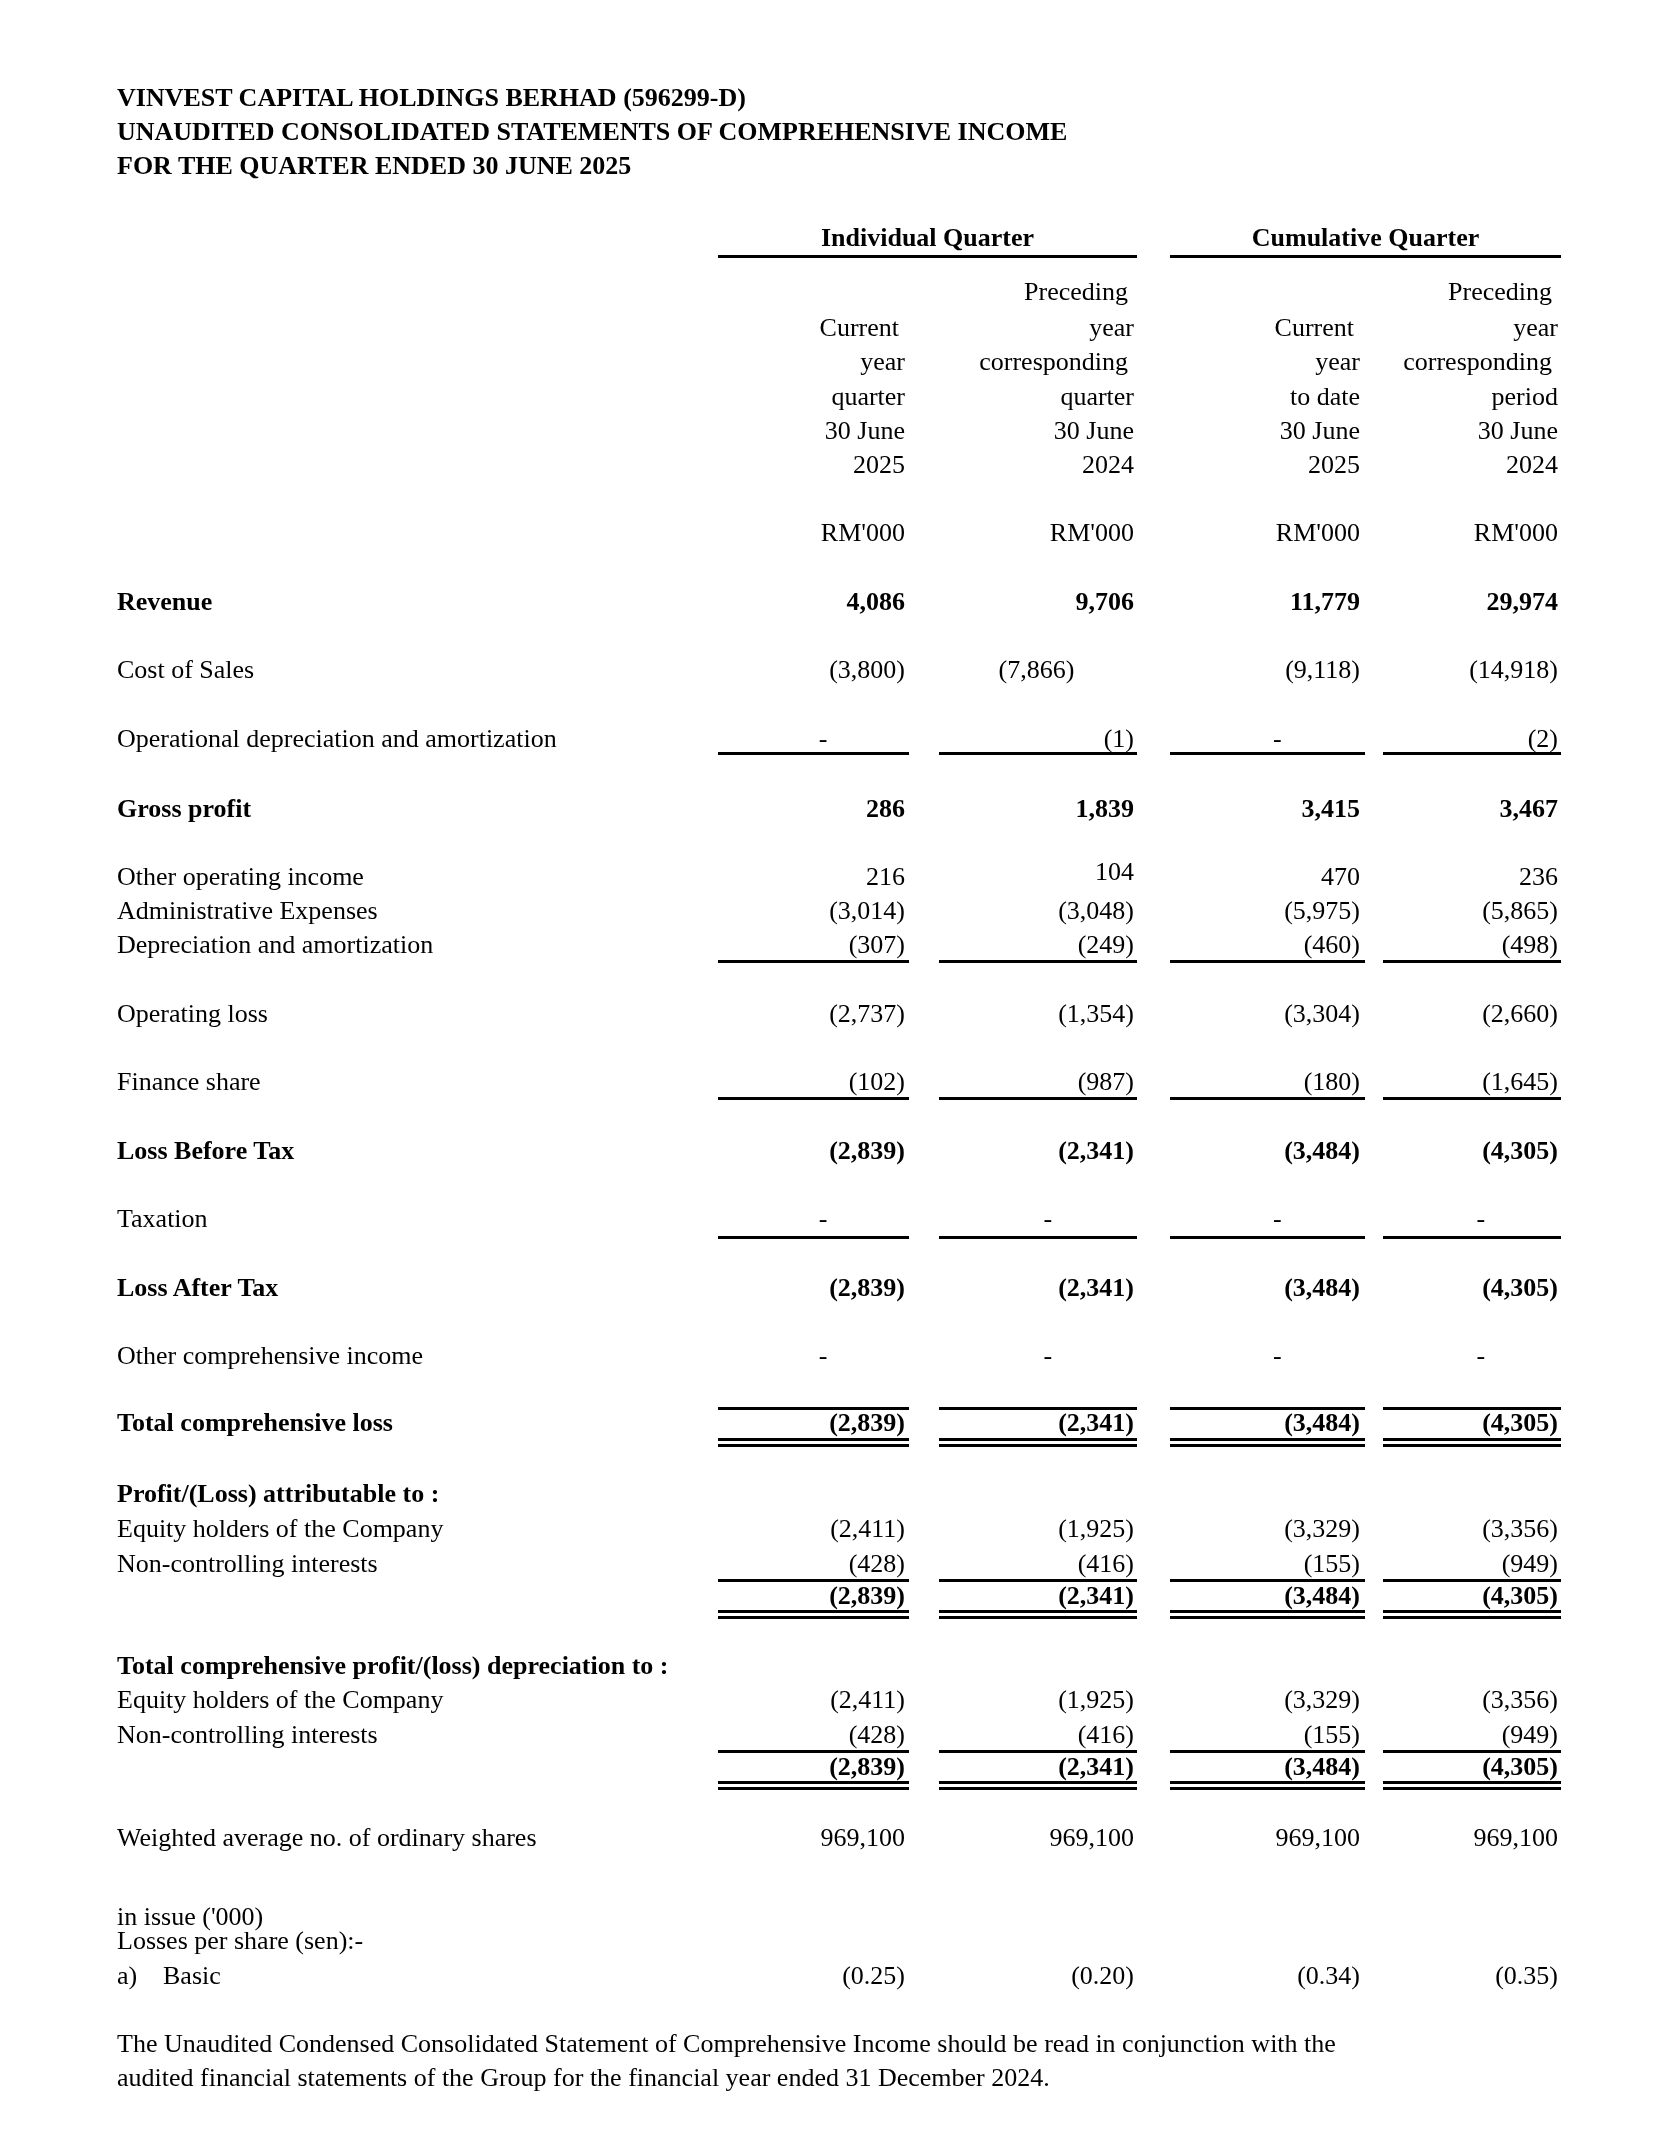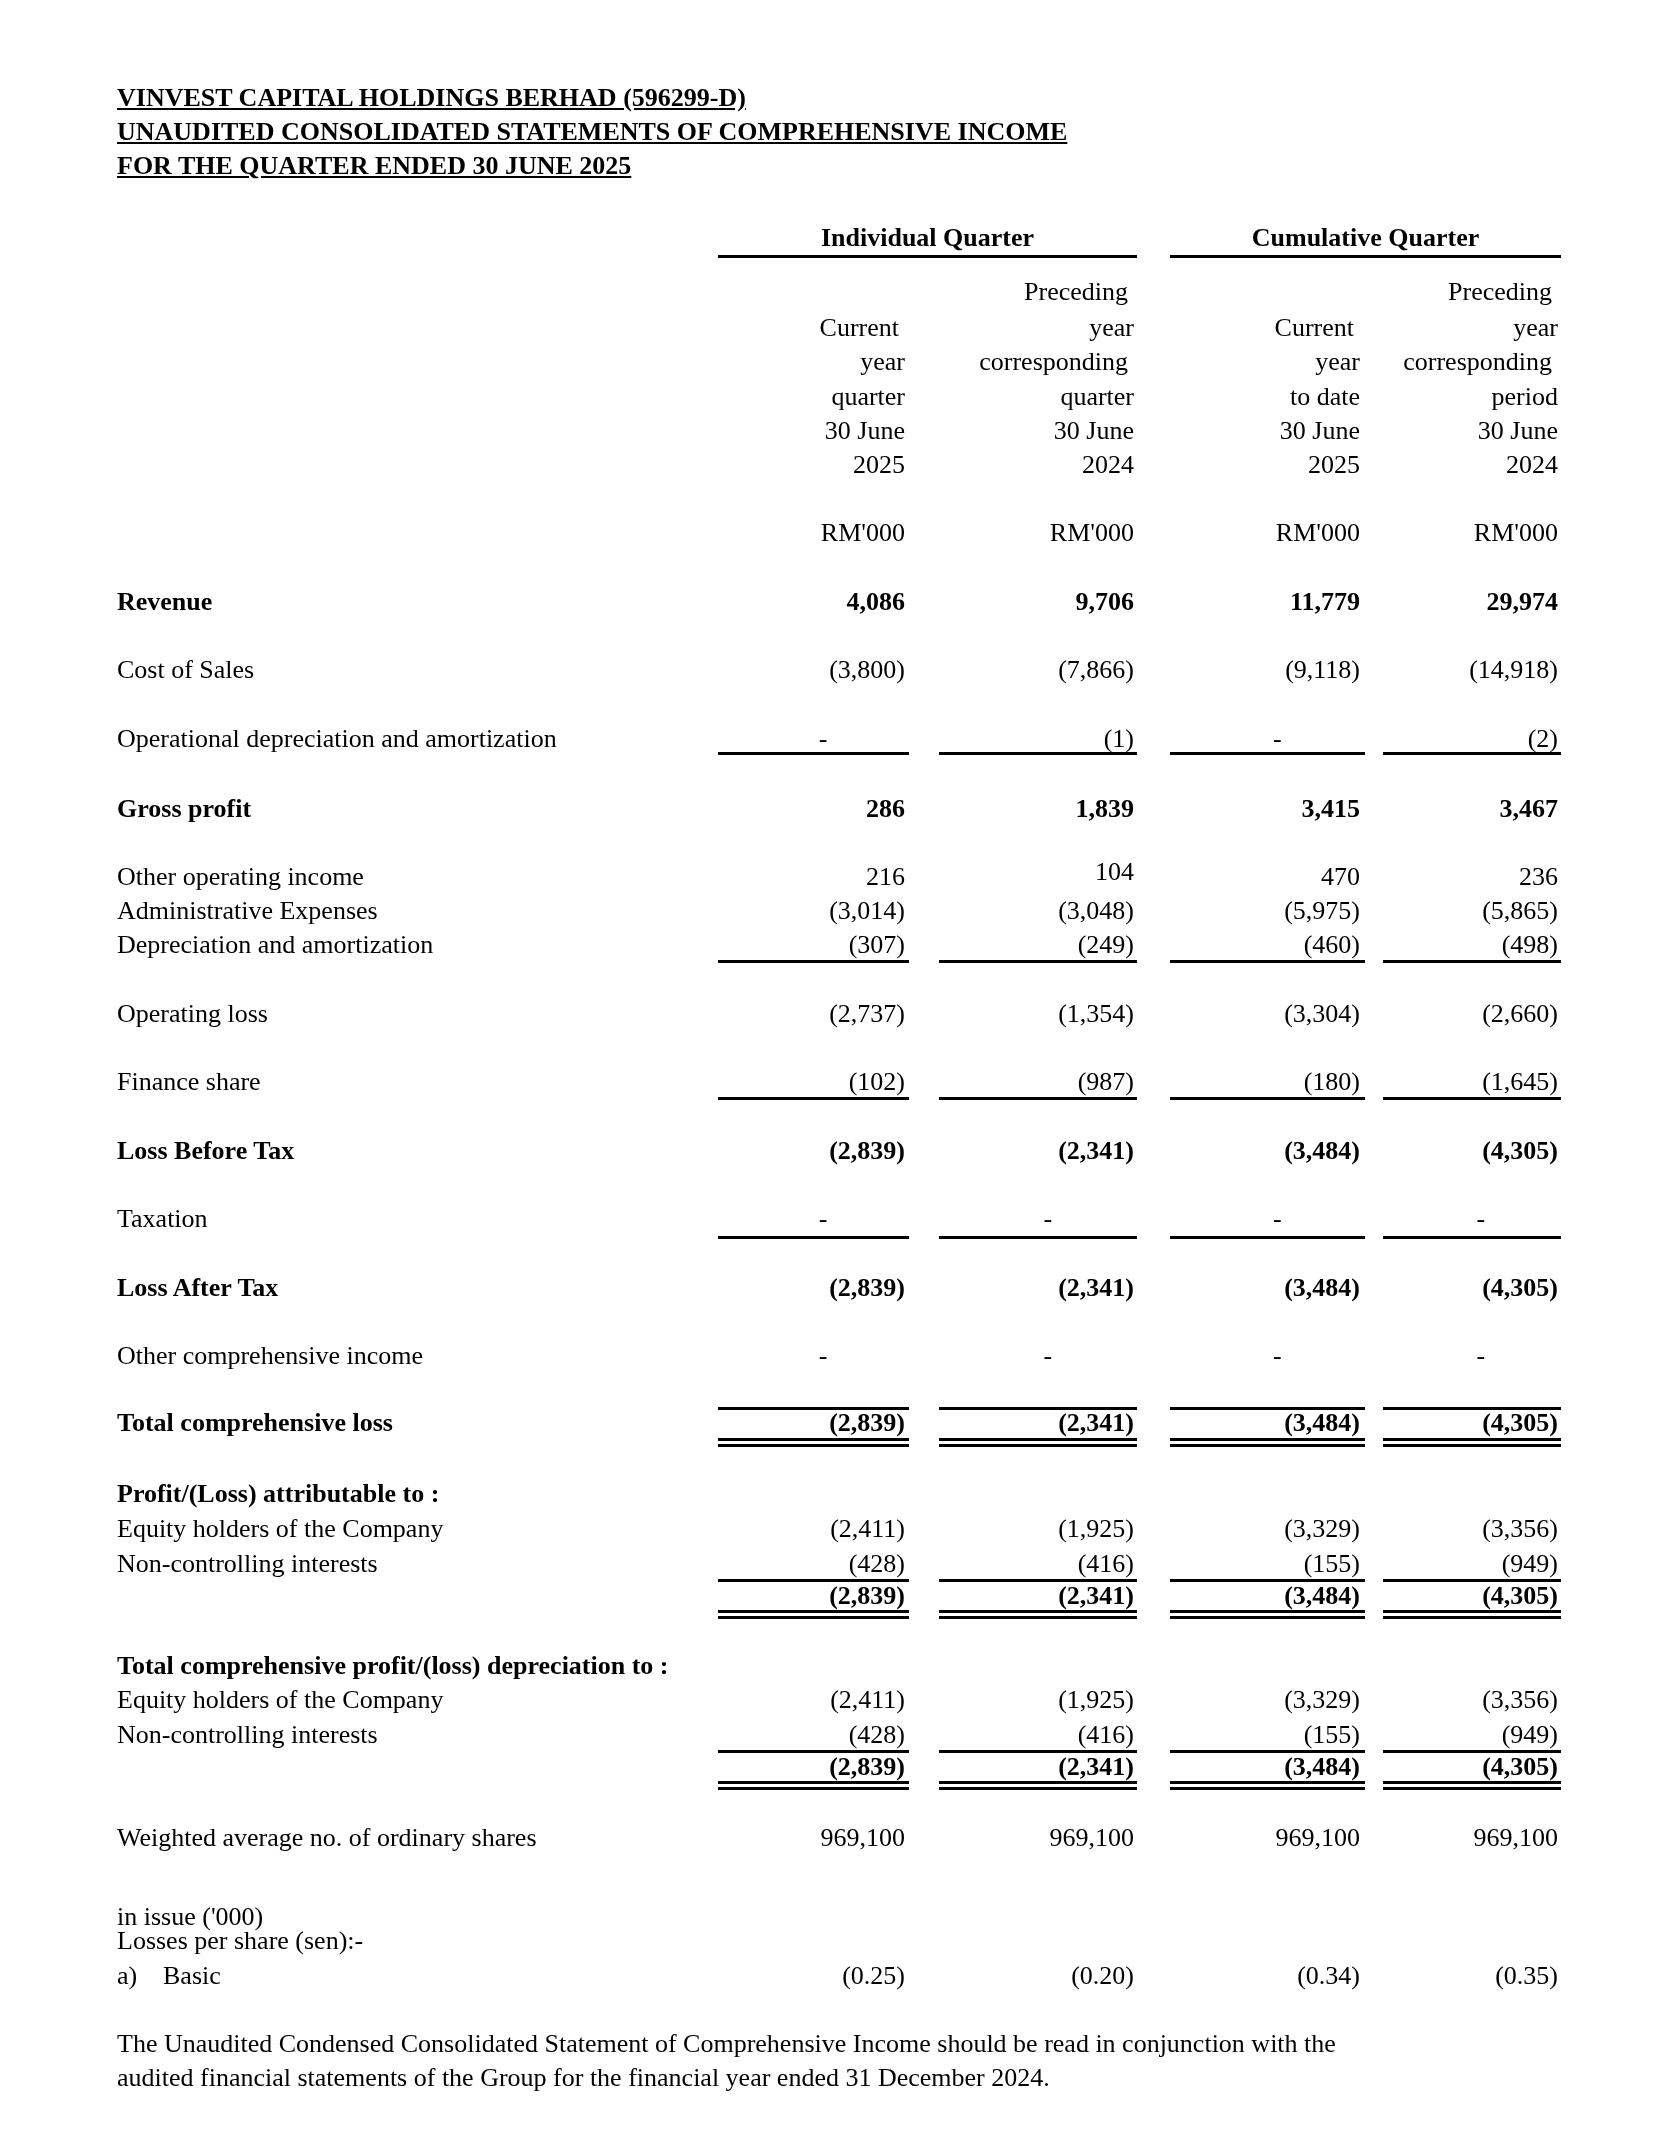--- a/index.html
+++ b/index.html
@@ -1,18 +1,18 @@
 <!DOCTYPE html>
 <html><head>
 <meta charset="utf-8">
 <style>
   html, body { margin:0; padding:0; background:#ffffff; }
   body { width:1674px; height:2132px; position:relative; overflow:hidden;
          font-family:"Liberation Serif", "DejaVu Serif", serif; color:#000; }
-  .title { position:absolute; left:117px; font-weight:bold; font-size:26px; line-height:30px; white-space:nowrap;text-decoration:underline; }
+  .title { position:absolute; left:117px; font-weight:bold; font-size:26px; line-height:30px; white-space:nowrap; }
   .grp-head { position:absolute; font-weight:bold; font-size:26px; line-height:30px; text-align:center; white-space:nowrap; }
   .grp-line { position:absolute; height:3px; background:#000; }
   .hcell { position:absolute; font-size:26px; line-height:30px; text-align:right; white-space:nowrap; }
   .label { position:absolute; left:117px; font-size:26px; line-height:30px; white-space:nowrap; }
   .label.bold { font-weight:bold; }
   .val { position:absolute; font-size:26px; line-height:30px; text-align:right; white-space:nowrap; }
   .val.bold { font-weight:bold; }
   .val.center { text-align:center; }
   .rule { position:absolute; height:3px; background:#000; }
   .note { position:absolute; left:117px; font-size:26px; line-height:30px; white-space:nowrap; }
@@ -59,21 +59,21 @@
     <div class="hcell" style="left: 1343px; width: 215px; top: 518px;">RM'000</div>
   </div>
 <div id="body-rows">
     <div class="label bold" style="top: 587px;">Revenue</div>
     <div class="val bold" style="left: 718px; width: 187px; top: 587px;">4,086</div>
     <div class="val bold" style="left: 939px; width: 195px; top: 587px;">9,706</div>
     <div class="val bold" style="left: 1170px; width: 190px; top: 587px;">11,779</div>
     <div class="val bold" style="left: 1383px; width: 175px; top: 587px;">29,974</div>
     <div class="label" style="top: 655px;">Cost of Sales</div>
     <div class="val" style="left: 718px; width: 187px; top: 655px;">(3,800)</div>
-    <div class="val" style="left: 939px; width: 195px; top: 655px;">(7,866)</div>
+    <div class="val" style="left: 939px; width: 195px; top: 655px; text-align: center;">(7,866)</div>
     <div class="val" style="left: 1170px; width: 190px; top: 655px;">(9,118)</div>
     <div class="val" style="left: 1383px; width: 175px; top: 655px;">(14,918)</div>
     <div class="label" style="top: 724px;">Operational depreciation and amortization</div>
     <div class="val center" style="left: 783.05px; width: 80px; top: 724px;">-</div>
     <div class="val" style="left: 939px; width: 195px; top: 724px;">(1)</div>
     <div class="val center" style="left: 1237.25px; width: 80px; top: 724px;">-</div>
     <div class="val" style="left: 1383px; width: 175px; top: 724px;">(2)</div>
     <div class="rule" style="left: 718px; width: 191px; top: 752px;"></div>
     <div class="rule" style="left: 939px; width: 198px; top: 752px;"></div>
     <div class="rule" style="left: 1170px; width: 195px; top: 752px;"></div>

